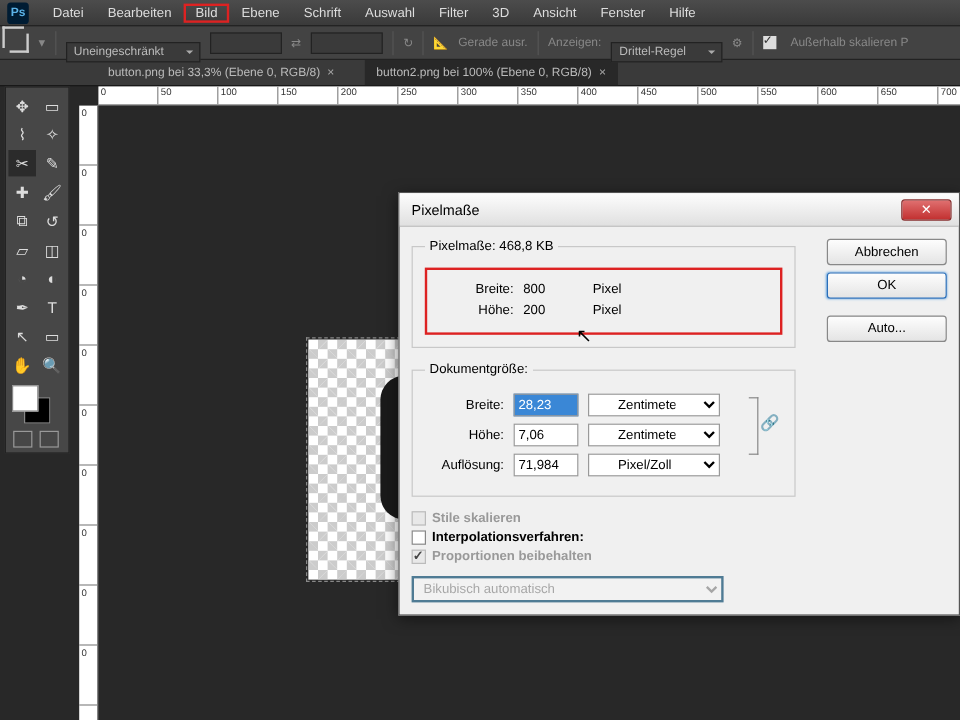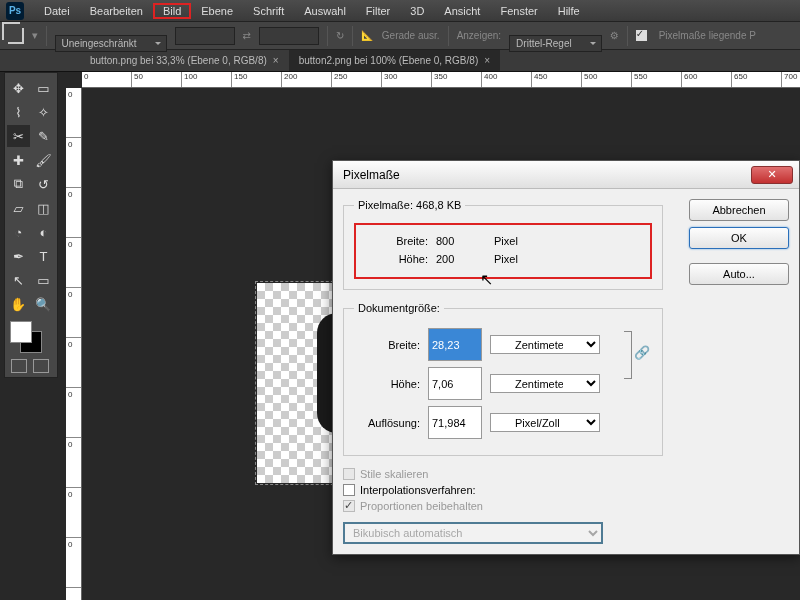--- a/index.html
+++ b/index.html
@@ -14,21 +14,21 @@
   .crop-ic{width:16px;height:16px;border:2px solid #ccc;border-left:none;border-top:none;position:relative;}
   .crop-ic::before{content:"";position:absolute;left:-6px;top:-6px;width:16px;height:16px;border:2px solid #ccc;border-right:none;border-bottom:none;}
   .dd{background:#3a3a3a;border:1px solid #222;padding:2px 29px 2px 6px;color:#bbb;font-size:10px;position:relative;margin-top:16px;}
   .dd::after{content:"";position:absolute;right:5px;top:6px;border:3px solid transparent;border-top-color:#aaa;}
   .txtin{background:#3a3a3a;border:1px solid #222;width:60px;height:18px;}
   .sep{width:1px;height:20px;background:#555;}
   .lbl{color:#888;font-size:10px;}
   .chk{width:11px;height:11px;background:#ddd;display:inline-block;position:relative;margin-right:4px;vertical-align:middle;}
   .chk.on::after{content:"✓";position:absolute;left:0;top:-2px;color:#333;font-size:10px;}
   
-  .tabs{height:22px;background:#3a3a3a;display:flex;padding-left:80px;border-bottom:1px solid #111;}
+  .tabs{height:22px;background:#3a3a3a;display:flex;padding-left:80px;border-bottom:1px solid #111;gap:15px;}
   .tab{padding:4px 10px;color:#bbb;font-size:10px;display:flex;align-items:center;gap:6px;}
   .tab.active{background:#282828;}
   .clx{color:#aaa;cursor:pointer;}
   
   .ruler-h{position:absolute;left:82px;right:0;top:72px;height:16px;background:#fff;border-bottom:1px solid #666;display:flex;overflow:hidden;font-size:8px;color:#333;}
   .ruler-h div{width:50px;border-right:1px solid #888;padding-left:2px;flex-shrink:0;}
   .ruler-v{position:absolute;left:66px;top:88px;bottom:0;width:16px;background:#fff;border-right:1px solid #666;font-size:8px;color:#333;}
   .ruler-v div{height:50px;border-bottom:1px solid #888;padding:2px 0 0 2px;}
   
   .toolbox{position:absolute;left:4px;top:72px;width:54px;background:#474747;border:1px solid #222;padding:4px 2px;}
@@ -61,26 +61,26 @@
   .dlg-right{width:100px;display:flex;flex-direction:column;gap:6px;}
   .btn{height:22px;background:linear-gradient(#fdfdfd,#e4e4e4);border:1px solid #888;border-radius:3px;font-size:11px;cursor:pointer;}
   .btn.primary{border-color:#2a6fba;box-shadow:0 0 2px #5aa0e0;}
   fieldset{border:1px solid #c8c8c8;padding:8px 10px 10px;margin-bottom:12px;font-size:11px;}
   legend{padding:0 4px;}
   .red-box{border:2px solid #d22;padding:4px 6px 6px;margin-top:4px;}
   .frow{display:flex;align-items:center;gap:8px;margin:6px 0;}
   .frow label{width:66px;text-align:right;}
   .val{width:50px;}
   .unit{width:70px;}
-  .inp{width:54px;height:33px;border:1px solid #999;padding:1px 3px;font-size:11px;background:#fff;}
+  .inp{width:54px;height:19px;border:1px solid #999;padding:1px 3px;font-size:11px;background:#fff;}
   .inp.hl{background:#3a87d6;color:#fff;}
   .combo{width:110px;height:19px;border:1px solid #999;background:#fff;font-size:11px;padding:0 20px;}
   .link-ic{width:20px;text-align:center;font-size:13px;color:#555;}
   .bracket{border-right:1px solid #888;border-top:1px solid #888;border-bottom:1px solid #888;width:8px;height:48px;position:relative;top:3px;margin-left:4px;}
-  .chkrow{display:flex;align-items:center;gap:5px;margin:4px 0;font-size:11px;}
+  .chkrow{display:flex;align-items:center;gap:5px;margin:4px 0;font-size:11px;font-weight:bold;}
   .chkbox{width:12px;height:12px;border:1px solid #888;background:#fff;display:inline-block;position:relative;}
   .chkbox.on::after{content:"✓";position:absolute;left:0;top:-2px;font-size:11px;color:#444;}
   .chkbox.dis{background:#e8e8e8;border-color:#bbb;}
   .disabled{color:#999;}
   .widecombo{width:260px;height:22px;border:2px solid #0c4a6e;background:#f4f4f4;color:#888;font-size:11px;padding:0 4px;margin-top:6px;}
   .cursor{position:absolute;left:480px;top:270px;font-size:16px;color:#000;pointer-events:none;}
 </style>
 </head>
 <body>
 
@@ -111,21 +111,21 @@
   <span class="lbl">↻</span>
   <div class="sep"></div>
   <span class="lbl">📐</span>
   <span class="lbl">Gerade ausr.</span>
   <div class="sep"></div>
   <span class="lbl">Anzeigen:</span>
   <div class="dd">Drittel-Regel</div>
   <span class="lbl">⚙</span>
   <div class="sep"></div>
   <span class="chk on"></span>
-  <span class="lbl">Pixelmaße liegende P</span>
+  <span class="lbl">Außerhalb skalieren P</span>
 </div>
 
 <div class="tabs">
   <div class="tab">
     <span>button.png bei 33,3% (Ebene 0, RGB/8)</span>
     <span class="clx">×</span>
   </div>
   <div class="tab active">
     <span>button2.png bei 100% (Ebene 0, RGB/8)</span>
     <span class="clx">×</span>

